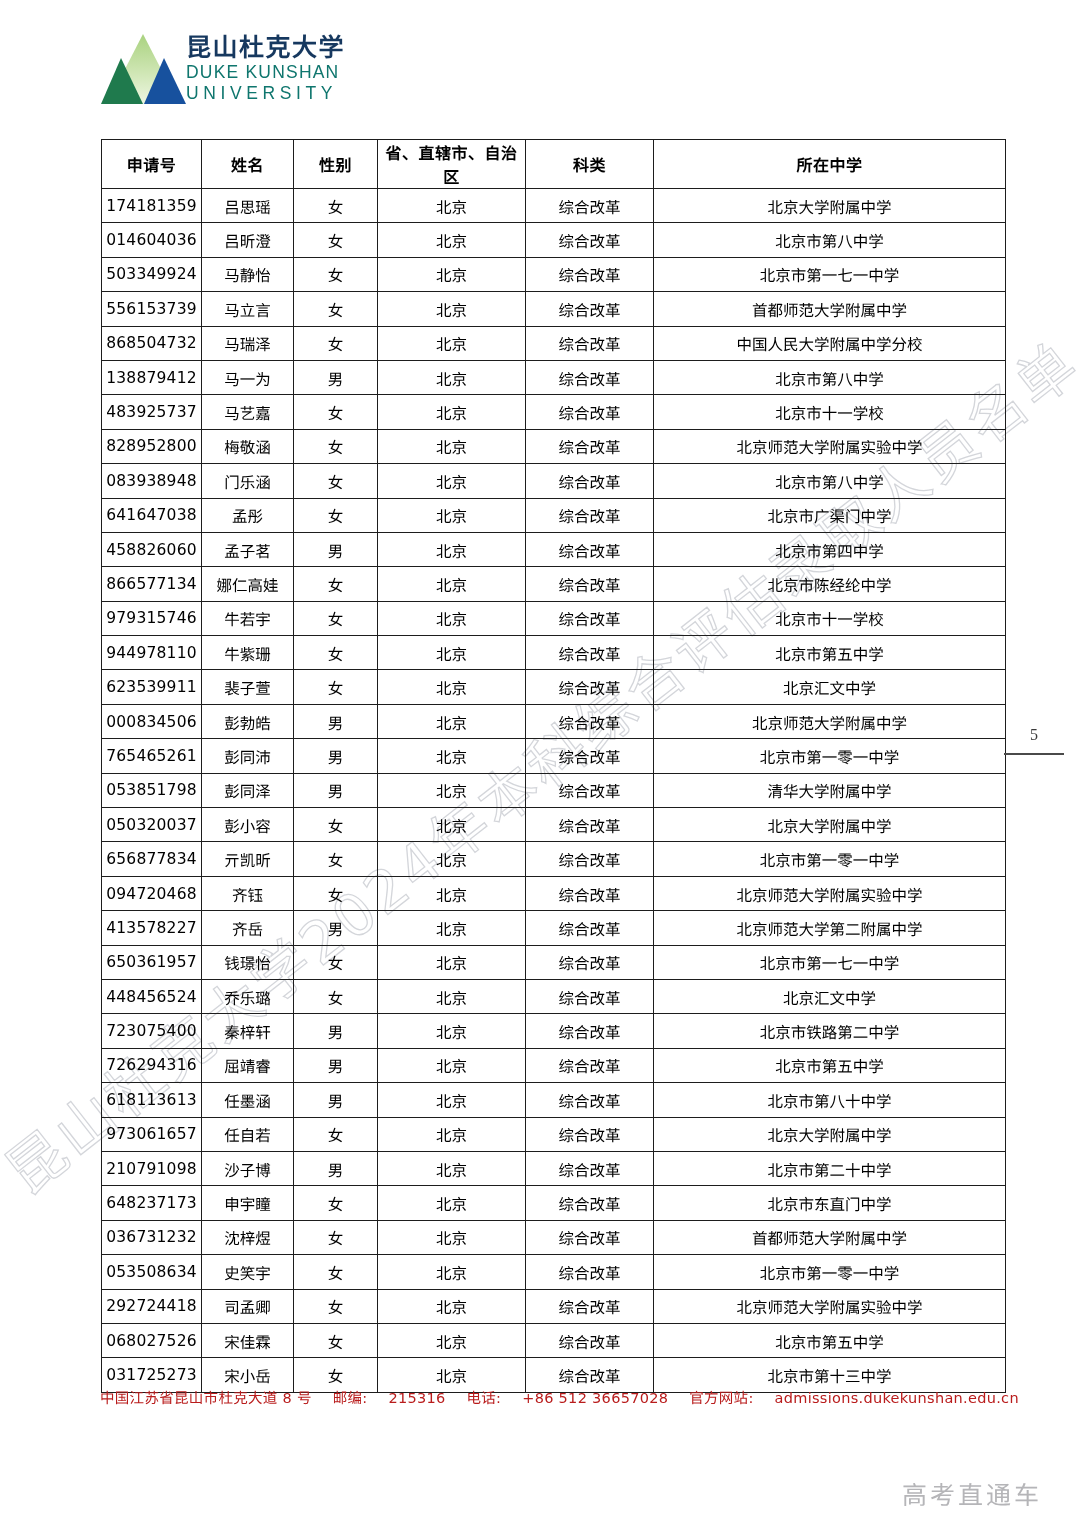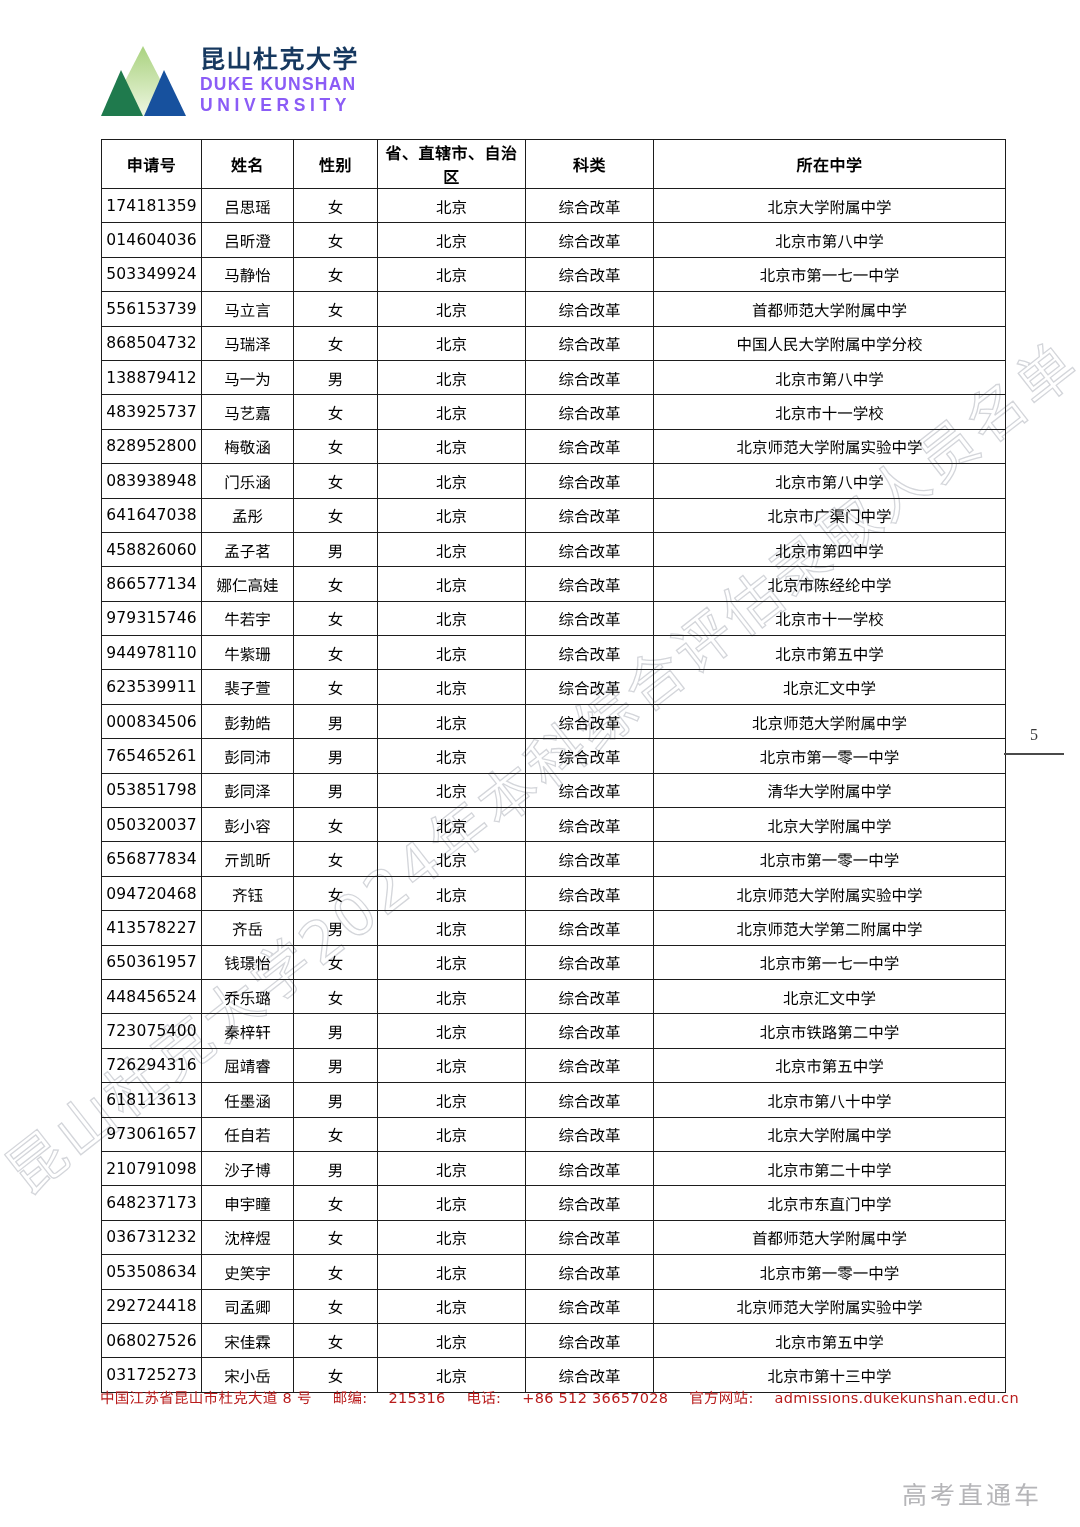--- a/index.html
+++ b/index.html
@@ -50,40 +50,39 @@
     letter-spacing: 3px;
     color: #b5b5b8;
     z-index: 12;
     text-align: center;
   }
 
   
   .header {
     position: absolute;
     left: 100px;
-    top: 44px;
+    top: 32px;
     display: flex;
     align-items: center;
-    gap: 14px;
     z-index: 10;
   }
   .logo-mark { width: 86px; height: 74px; display:block; }
   .logo-text { display: flex; flex-direction: column; justify-content: center; }
   .logo-cn {
     font-family: "DejaVu Sans", "Liberation Sans", sans-serif;
     font-size: 25px;
     font-weight: bold;
     color: #16385f;
     letter-spacing: 1.5px;
     line-height: 1.15;
   }
   .logo-en1, .logo-en2 {
     font-family: "Liberation Sans", sans-serif;
-    font-weight: bold;
-    color: #8b5cf6;
+    font-weight: normal;
+    color: #0f766e;
     line-height: 1.2;
   }
   .logo-en1 { font-size: 17.5px; letter-spacing: 1.2px; }
   .logo-en2 { font-size: 17.5px; letter-spacing: 4.6px; }
 
   
   .table-wrap {
     position: absolute;
     left: 88px;
     top: 139px;

